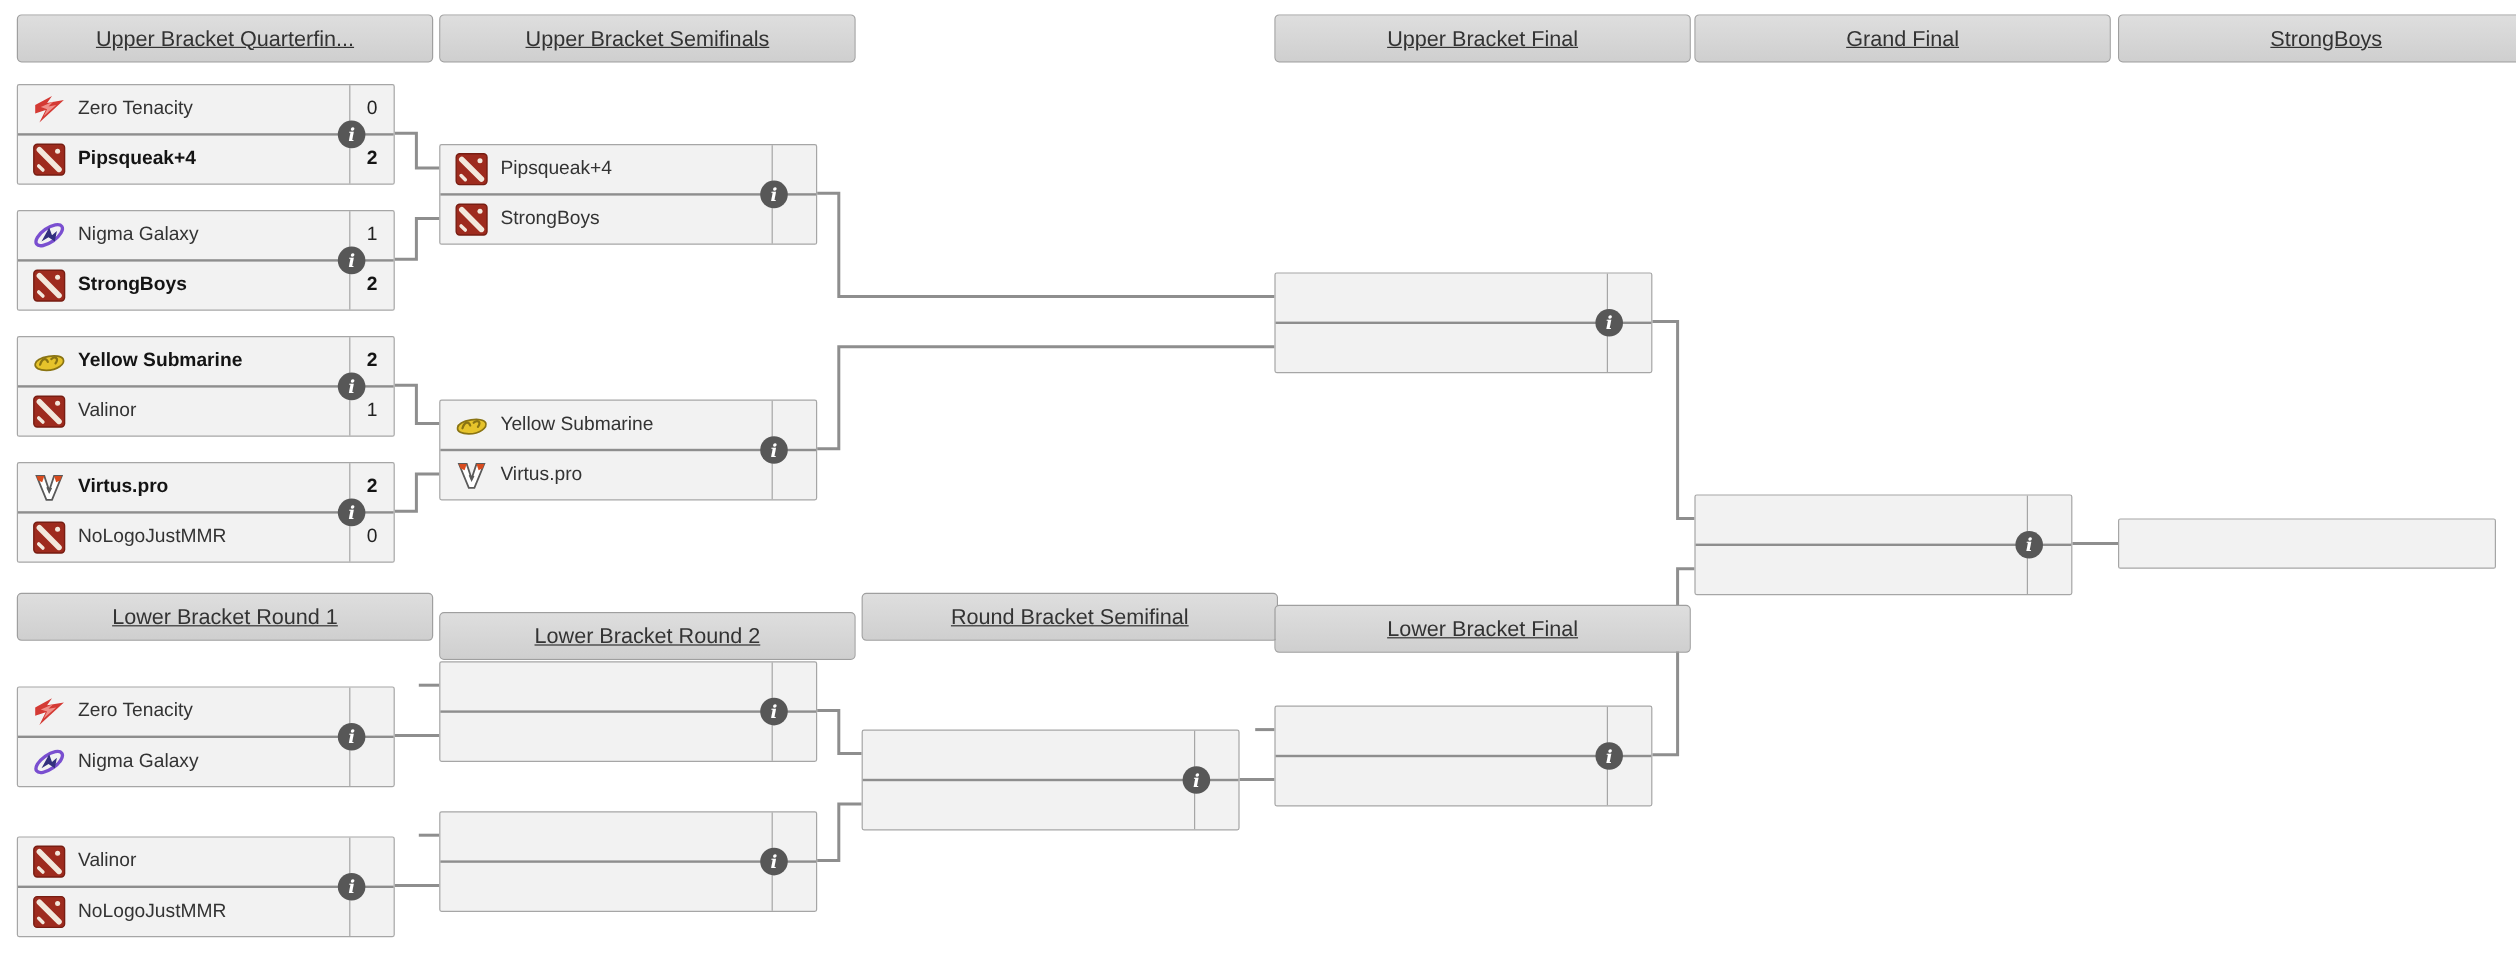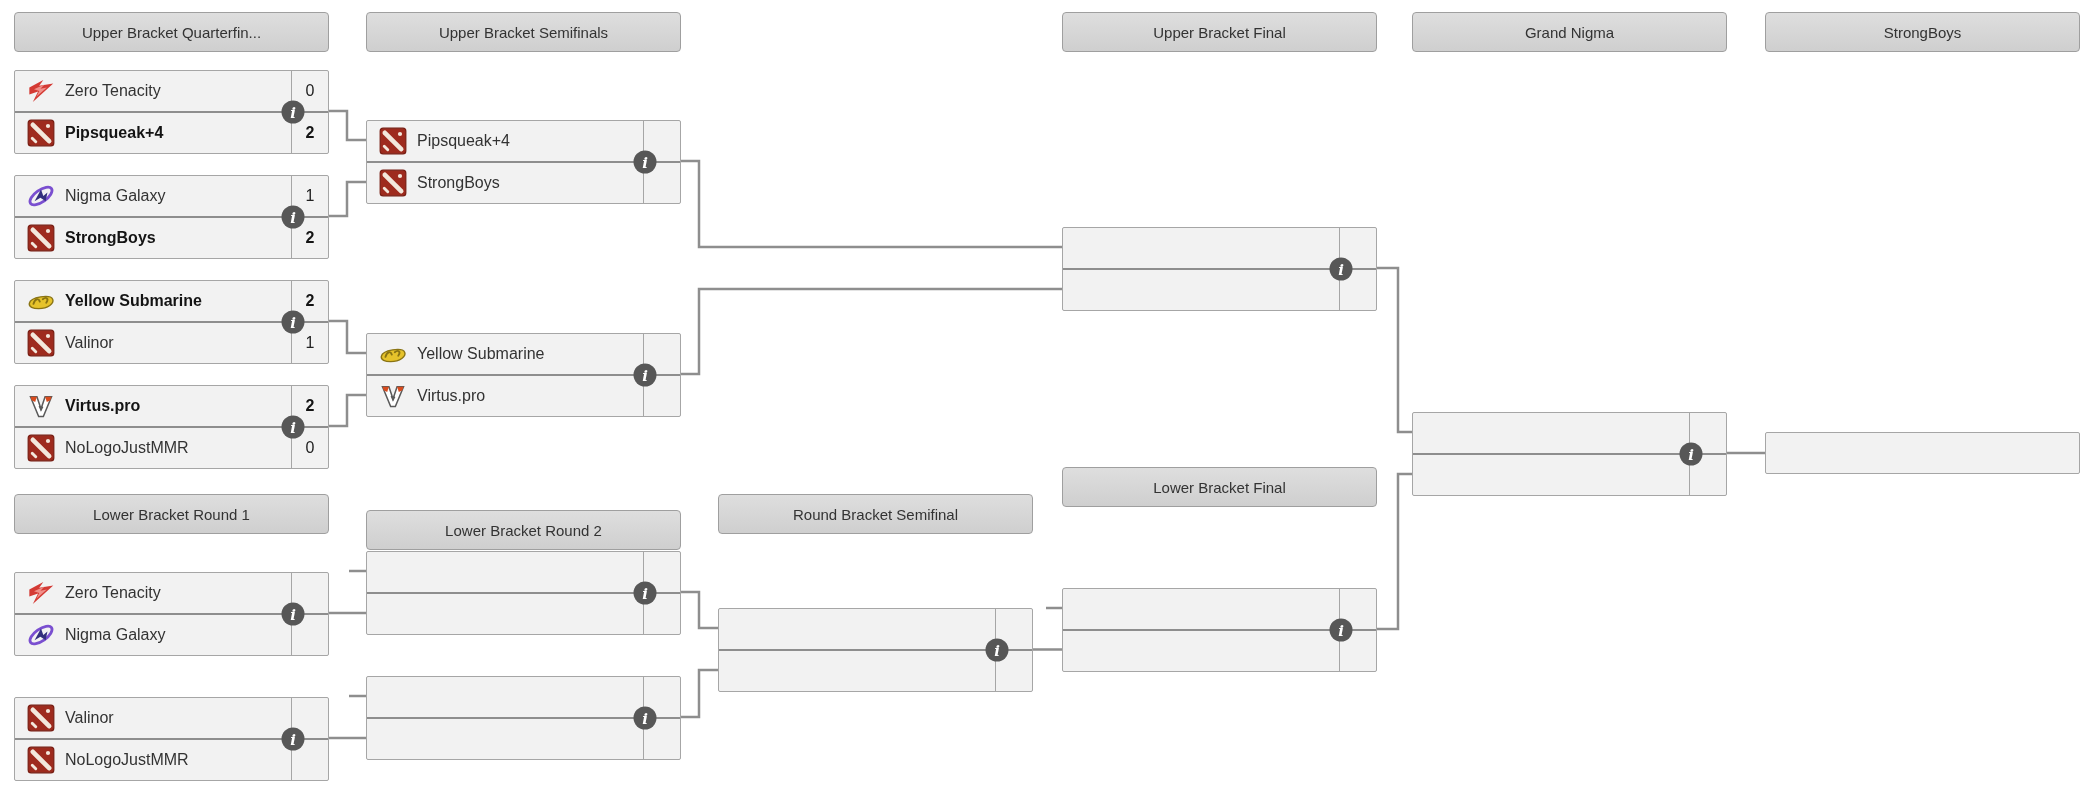--- a/index.html
+++ b/index.html
@@ -1,22 +1,22 @@
 <!DOCTYPE html>
 <html><head>
 <meta charset="utf-8">
 <style>
   html,body{margin:0;padding:0;background:#ffffff;}
   body{font-family:"Liberation Sans",sans-serif;}
   .bracket{position:relative;width:2097px;height:800px;overflow:hidden;background:#ffffff;}
   .connectors{position:absolute;left:0;top:0;z-index:0;}
-  .hdr{position:absolute;width:315px;height:40px;box-sizing:border-box;z-index:1;
+  .hdr{position:absolute;width:347px;height:40px;box-sizing:border-box;z-index:1;
        display:flex;align-items:center;justify-content:center;
        background:linear-gradient(#dedede,#cfcfcf);border:1px solid #9f9f9f;border-radius:4px;
-       font-size:15px;color:#333333;white-space:nowrap;overflow:hidden;}
+       font-size:18px;color:#333333;white-space:nowrap;overflow:hidden;text-decoration:underline;}
   .match{position:absolute;width:315px;box-sizing:border-box;z-index:1;
          background:#f2f2f2;border:1px solid #a6a6a6;border-radius:2px;}
   .row{display:flex;align-items:center;height:40px;position:relative;}
   .row.top{border-bottom:2px solid #8e8e8e;}
   .logo{width:28px;height:28px;flex:0 0 28px;margin:0 10px 0 12px;display:flex;}
   .logo svg{width:100%;height:100%;}
   .spacer{width:28px;flex:0 0 28px;margin:0 10px 0 12px;}
   .tname{flex:1;font-size:16px;color:#333333;white-space:nowrap;overflow:hidden;}
   .score{width:36px;flex:0 0 36px;align-self:stretch;display:flex;align-items:center;justify-content:center;
          border-left:1px solid #a6a6a6;font-size:16px;color:#222222;}
@@ -81,26 +81,26 @@
       <path d="M1033 649.5 H1062"></path>
       <path d="M349 571 H366"></path>
       <path d="M349 696 H366"></path>
       <path d="M1046 608 H1062"></path>
     </g>
   </svg>
 
   <div class="hdr" style="left:14px;top:12px">Upper Bracket Quarterfin...</div>
   <div class="hdr" style="left:1062px;top:12px">Upper Bracket Final</div>
   <div class="hdr" style="left:366px;top:12px">Upper Bracket Semifinals</div>
-  <div class="hdr" style="left:1412px;top:12px">Grand Nigma</div>
+  <div class="hdr" style="left:1412px;top:12px">Grand Final</div>
   <div class="hdr" style="left:1765px;top:12px">StrongBoys</div>
   <div class="hdr" style="left:14px;top:494px">Lower Bracket Round 1</div>
   <div class="hdr" style="left:366px;top:510px">Lower Bracket Round 2</div>
   <div class="hdr" style="left:718px;top:494px">Round Bracket Semifinal</div>
-  <div class="hdr" style="left:1062px;top:467px">Lower Bracket Final</div>
+  <div class="hdr" style="left:1062px;top:504px">Lower Bracket Final</div>
 
   <div class="match" style="left:14px;top:70px">
     <div class="row top">
       <span class="logo">
           <svg>
             <use href="#logo-zt"></use>
           </svg>
         </span>
       <span class="tname">Zero Tenacity</span>
       <span class="score">0</span>

